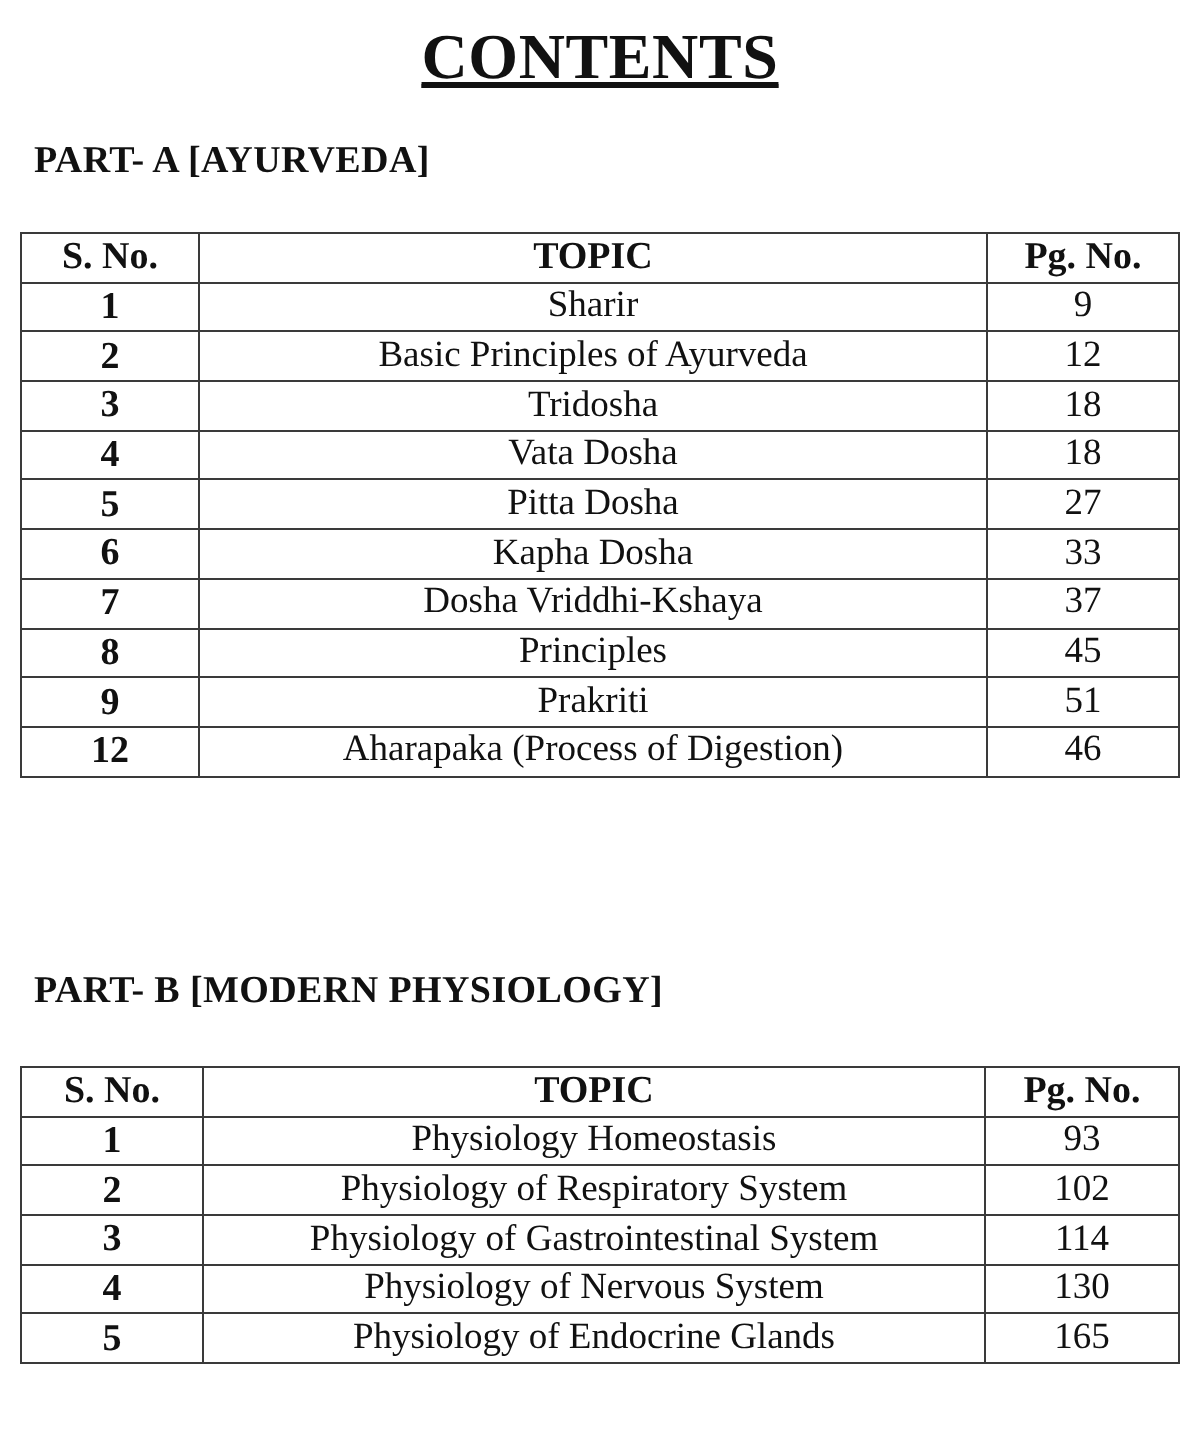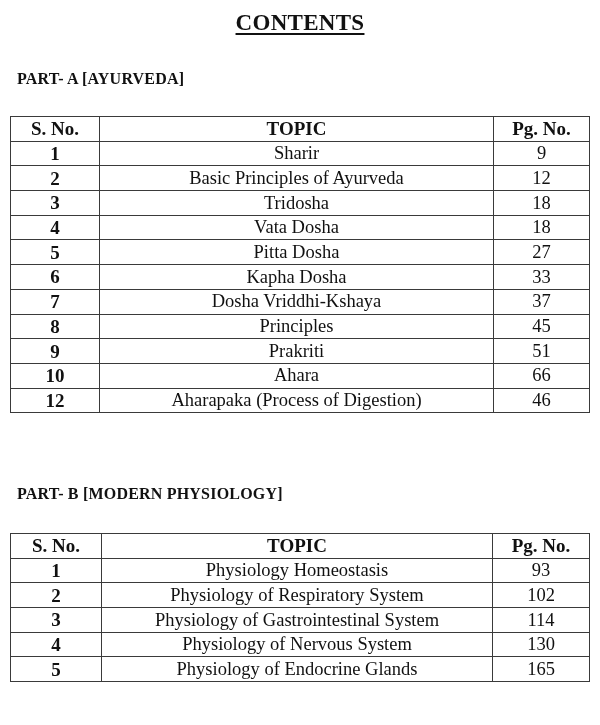--- a/index.html
+++ b/index.html
@@ -15,33 +15,34 @@
       font-family: "Liberation Serif", "DejaVu Serif", serif;
       color: #111111;
     }
     .title {
       position: absolute;
       left: 0;
       width: 600px;
       top: 10px;
       text-align: center;
       font-weight: bold;
-      font-size: 23px;
+      font-size: 32px;
       letter-spacing: 0.3px;
+      text-decoration: underline;
     }
     .title span {
       text-decoration: underline;
       text-decoration-thickness: 2px;
       text-underline-offset: 3px;
     }
     .part-heading {
       position: absolute;
       left: 17px;
       font-weight: bold;
-      font-size: 16px;
+      font-size: 19px;
       letter-spacing: 0.2px;
     }
     .part-a-heading { top: 70px; }
     .part-b-heading { top: 485px; }
 
     table.toc {
       position: absolute;
       left: 10px;
       width: 580px;
       border-collapse: collapse;
@@ -140,25 +141,20 @@
         <td class="sno">8</td>
         <td class="topic">Principles</td>
         <td class="page">45</td>
       </tr>
       <tr>
         <td class="sno">9</td>
         <td class="topic">Prakriti</td>
         <td class="page">51</td>
       </tr>
       <tr>
-        <td class="sno">10</td>
-        <td class="topic">Ahara</td>
-        <td class="page">66</td>
-      </tr>
-      <tr>
         <td class="sno">12</td>
         <td class="topic">Aharapaka (Process of Digestion)</td>
         <td class="page">46</td>
       </tr>
     </tbody>
 </table>
 
 <div class="part-heading part-b-heading">PART- B [MODERN PHYSIOLOGY]</div>
 
 <table class="toc table-b">

